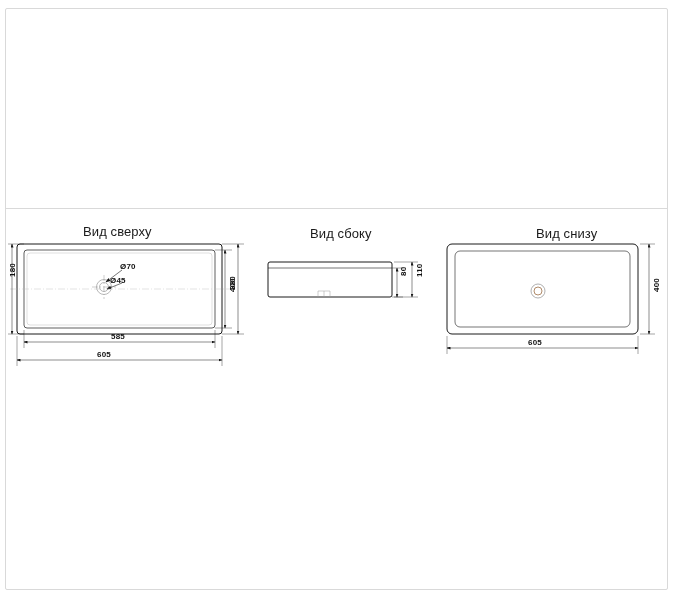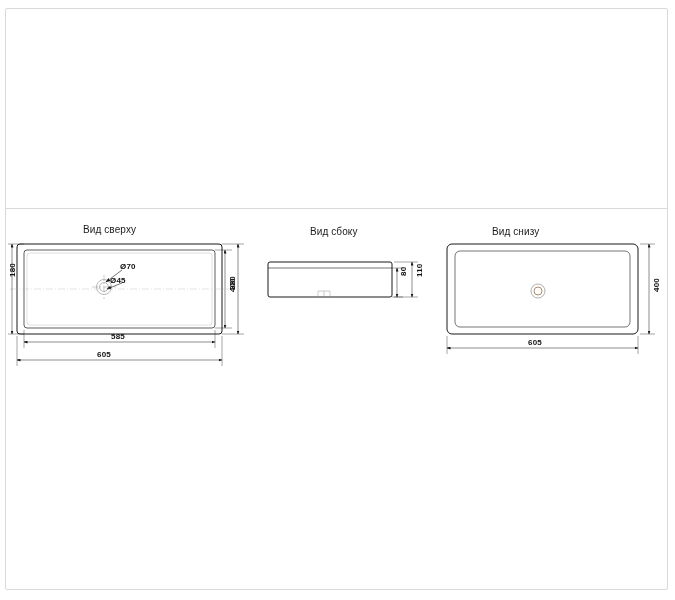--- a/index.html
+++ b/index.html
@@ -33,40 +33,40 @@
   .sep {
     position: absolute;
     left: 6px;
     top: 208px;
     width: 662px;
     height: 1px;
     background: #d9d9d9;
   }
   .label {
     position: absolute;
-    font-size: 10px;
+    font-size: 13px;
     color: #1a1a1a;
     white-space: nowrap;
     letter-spacing: 0.1px;
   }
   .dim {
     position: absolute;
     font-size: 8px;
     font-weight: bold;
     color: #111;
     white-space: nowrap;
     letter-spacing: 0.2px;
   }
   .dim.vert {
     transform: rotate(-90deg);
     transform-origin: left top;
   }
   .title-top { left: 83px; top: 224px; }
   .title-side { left: 310px; top: 226px; text-align: center; }
-  .title-bottom { left: 484px; top: 226px; padding-left: 8px; }
+  .title-bottom { left: 528px; top: 226px; padding-left: 8px; }
 
   .d-180   { left: 8px;   top: 277px; }
   .d-585   { left: 97px;  top: 332px; padding-left: 14px; }
   .d-605a  { left: 97px;  top: 350px; }
   .d-380   { left: 228px; top: 290px; }
   .d-400a  { left: 228px; top: 292px; }
   .d-80    { left: 399px; top: 276px; }
   .d-110   { left: 415px; top: 277px; }
   .d-400b  { left: 652px; top: 292px; }
   .d-605b  { left: 528px; top: 338px; }

